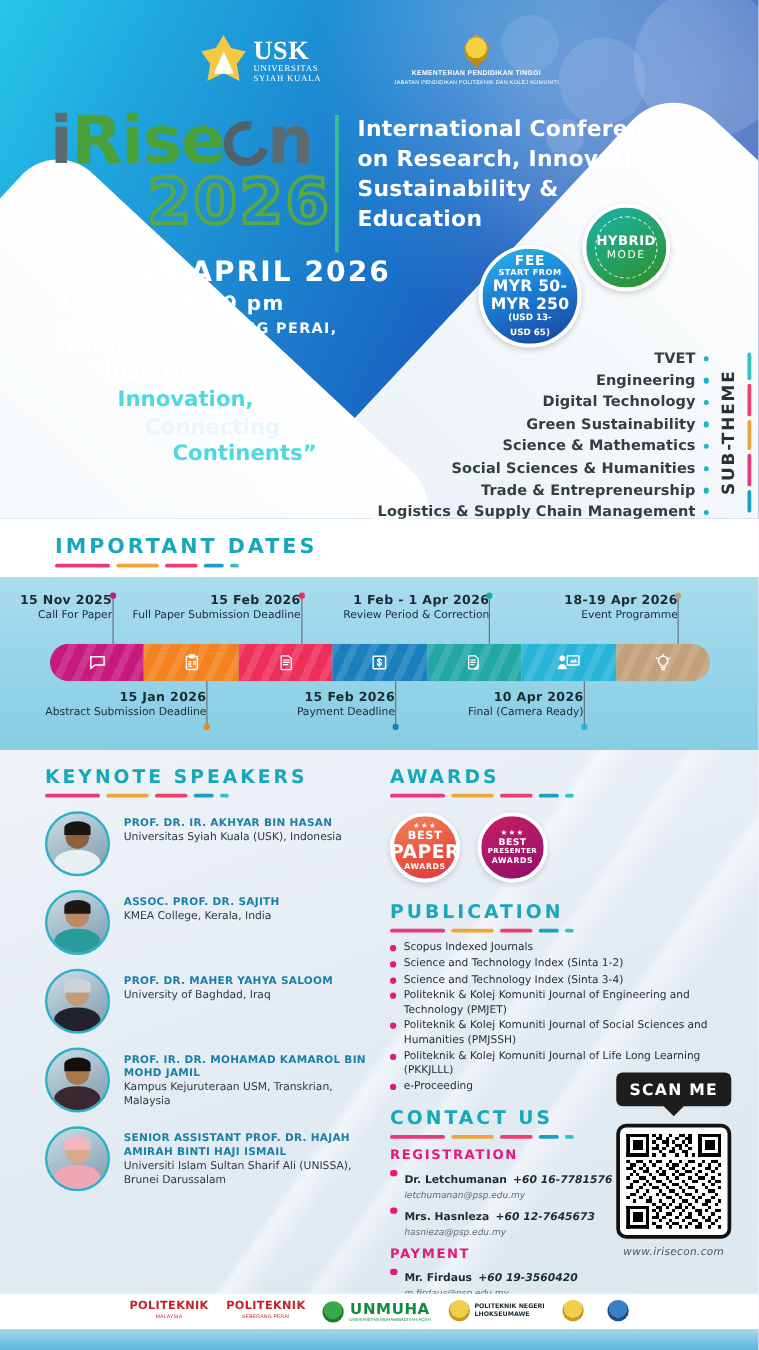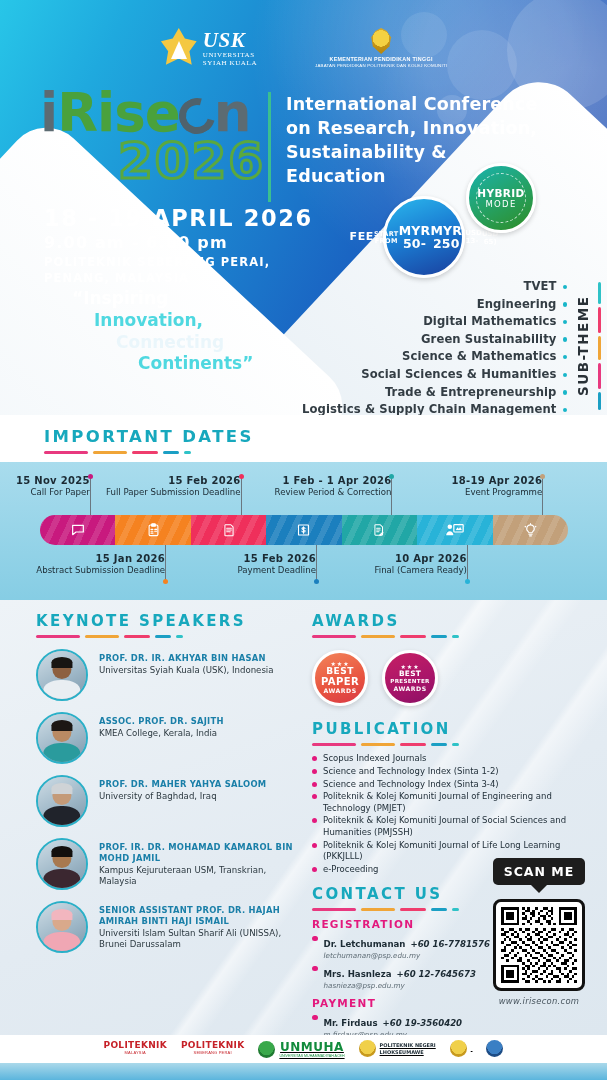--- a/index.html
+++ b/index.html
@@ -67,21 +67,21 @@
     background:#f4c842;
     clip-path: polygon(50% 0%, 66% 26%, 97% 33%, 78% 58%, 84% 92%, 50% 76%, 16% 92%, 22% 58%, 3% 33%, 34% 26%);
   }
   .usk-mark .inner {
     position:absolute; left:50%; top:32%; transform:translateX(-50%);
     width:0; height:0;
     border-left:8px solid transparent; border-right:8px solid transparent;
     border-bottom:18px solid #ffffff;
   }
   .usk-text { color:#fff; line-height:1; }
-  .usk-text .big { font-family:"Liberation Serif", serif; font-size:21px; font-weight:bold; letter-spacing:0.5px;font-style:italic;}
+  .usk-text .big { font-family:"Liberation Serif", serif; font-size:21px; font-weight:bold; letter-spacing:0.5px;}
   .usk-text .sm  { font-family:"Liberation Serif", serif; font-size:7px; letter-spacing:0.6px; margin-top:1px;}
   .logo-kpt { text-align:center; }
   .kpt-crest {
     width:26px; height:26px; margin:0 auto 2px;
     background:
       radial-gradient(circle at 50% 40%, #f5d142 0 40%, rgba(245,209,66,0) 41%),
       linear-gradient(180deg,#d6a92c,#b8860b);
     clip-path: polygon(50% 0%, 72% 12%, 88% 36%, 82% 70%, 50% 100%, 18% 70%, 12% 36%, 28% 12%);
   }
   .kpt-l1 { color:#fff; font-size:5.4px; font-weight:bold; letter-spacing:0.3px; }
@@ -125,21 +125,21 @@
   .tg1 { color:#ffffff; }
   .tg2 { color:#4fd8e0; margin-left:22px; }
   .tg3 { color:#eaf6fb; margin-left:44px; }
   .tg4 { color:#4fd8e0; margin-left:66px; }
 
   
   .fee-badge {
     position:absolute; left:383px; top:196px; width:82px; height:82px; border-radius:50%;
     background: linear-gradient(160deg,#2bb7ec 0%, #1b7fd4 45%, #1a3f9e 100%);
     border:3px solid #ffffff; z-index:9;
-    display:flex; flex-direction:row; align-items:center; justify-content:center;
+    display:flex; flex-direction:column; align-items:center; justify-content:center;
     text-align:center; color:#fff; font-family:"DejaVu Sans", sans-serif; line-height:1.02;
     box-shadow: 0 2px 5px rgba(0,0,0,0.18);
   }
   .fee-t1 { font-size:11px; font-weight:bold; letter-spacing:0.6px;}
   .fee-t2 { font-size:6.5px; font-weight:bold; letter-spacing:0.4px; margin-top:1px;}
   .fee-t3 { font-size:12.5px; font-weight:bold; letter-spacing:0.2px; margin-top:1px;}
   .fee-t4 { font-size:7px; font-weight:bold; margin-top:2px; line-height:1.1;}
 
   
   .hybrid-badge {
@@ -242,21 +242,21 @@
     width:56px; height:56px; border-radius:50%;
     border:3px solid #ffffff; color:#fff; text-align:center;
     display:flex; flex-direction:column; align-items:center; justify-content:center;
     font-family:"DejaVu Sans", sans-serif; line-height:1.06;
     box-shadow:0 2px 5px rgba(0,0,0,0.15);
   }
   .aw-paper { background: linear-gradient(160deg,#f3845a 0%, #e8533f 60%, #d93a46 100%); }
   .aw-pres  { background: linear-gradient(160deg,#c61f63 0%, #a8156a 60%, #8c0f64 100%); }
   .aw-stars { font-size:6px; letter-spacing:1px; }
   .aw-l1 { font-size:9px; font-weight:bold; letter-spacing:0.5px; }
-  .aw-l2 { font-size:10px; font-weight:bold; letter-spacing:0.4px; }
+  .aw-l2 { font-size:15px; font-weight:bold; letter-spacing:0.4px; }
   .aw-l3 { font-size:6.2px; font-weight:bold; letter-spacing:0.5px; margin-top:1px;}
   .aw-small1 { font-size:7.4px; font-weight:bold; letter-spacing:0.3px;}
   .aw-small2 { font-size:5.6px; font-weight:bold; letter-spacing:0.3px; margin-top:1px;}
 
   .pub-list { margin-top:7px; }
   .pub-item {
     display:flex; gap:6px; align-items:flex-start; margin-bottom:1.5px;
     font-family:"DejaVu Sans", sans-serif; font-size:8.5px; color:#22303a; line-height:1.33;
   }
   .pub-dot { width:5px; height:5px; border-radius:50%; background:#e3197d; flex:none; margin-top:3px;}
@@ -288,21 +288,21 @@
   }
   .f-logo { display:flex; flex-direction:column; align-items:center; }
   .f-poli { font-family:"DejaVu Sans", sans-serif; font-weight:bold; font-size:9px; color:#c62128; letter-spacing:0.3px;}
   .f-poli-sub { font-size:4px; color:#c62128; letter-spacing:0.2px;}
   .f-unmuha { font-family:"DejaVu Sans", sans-serif; font-weight:bold; font-size:12px; color:#128b3c; letter-spacing:0.5px;}
   .f-unmuha-sub { font-size:3.6px; color:#128b3c;}
   .f-crest { width:17px; height:17px; border-radius:50%; background:radial-gradient(circle at 50% 40%, #f0d04a 0 55%, #c89a1e 56%);}
   .f-crest.green { background:radial-gradient(circle at 50% 40%, #39a84a 0 55%, #1f7a31 56%);}
   .f-crest.blue  { background:radial-gradient(circle at 50% 40%, #3a7fc4 0 55%, #1d4c85 56%);}
   .f-txt2 { font-family:"DejaVu Sans", sans-serif; font-weight:bold; font-size:5px; color:#1c2b34; line-height:1.25; text-align:left;}
-  .f-pair { display:flex; align-items:center; gap:4px;text-decoration:underline; }
+  .f-pair { display:flex; align-items:center; gap:4px; }
 </style>
 </head>
 <body>
 
 <div class="poster">
 
   <div class="hero">
     <div class="hero-bokeh bk1"></div>
     <div class="hero-bokeh bk2"></div>
     <div class="hero-bokeh bk3"></div>
@@ -381,21 +381,21 @@
     <div class="subtheme" id="subtheme-list">
         <div class="st-item">
           <span>TVET</span>
           <span class="st-dot"></span>
         </div>
         <div class="st-item">
           <span>Engineering</span>
           <span class="st-dot"></span>
         </div>
         <div class="st-item">
-          <span>Digital Mathematics</span>
+          <span>Digital Technology</span>
           <span class="st-dot"></span>
         </div>
         <div class="st-item">
           <span>Green Sustainability</span>
           <span class="st-dot"></span>
         </div>
         <div class="st-item">
           <span>Science &amp; Mathematics</span>
           <span class="st-dot"></span>
         </div>

